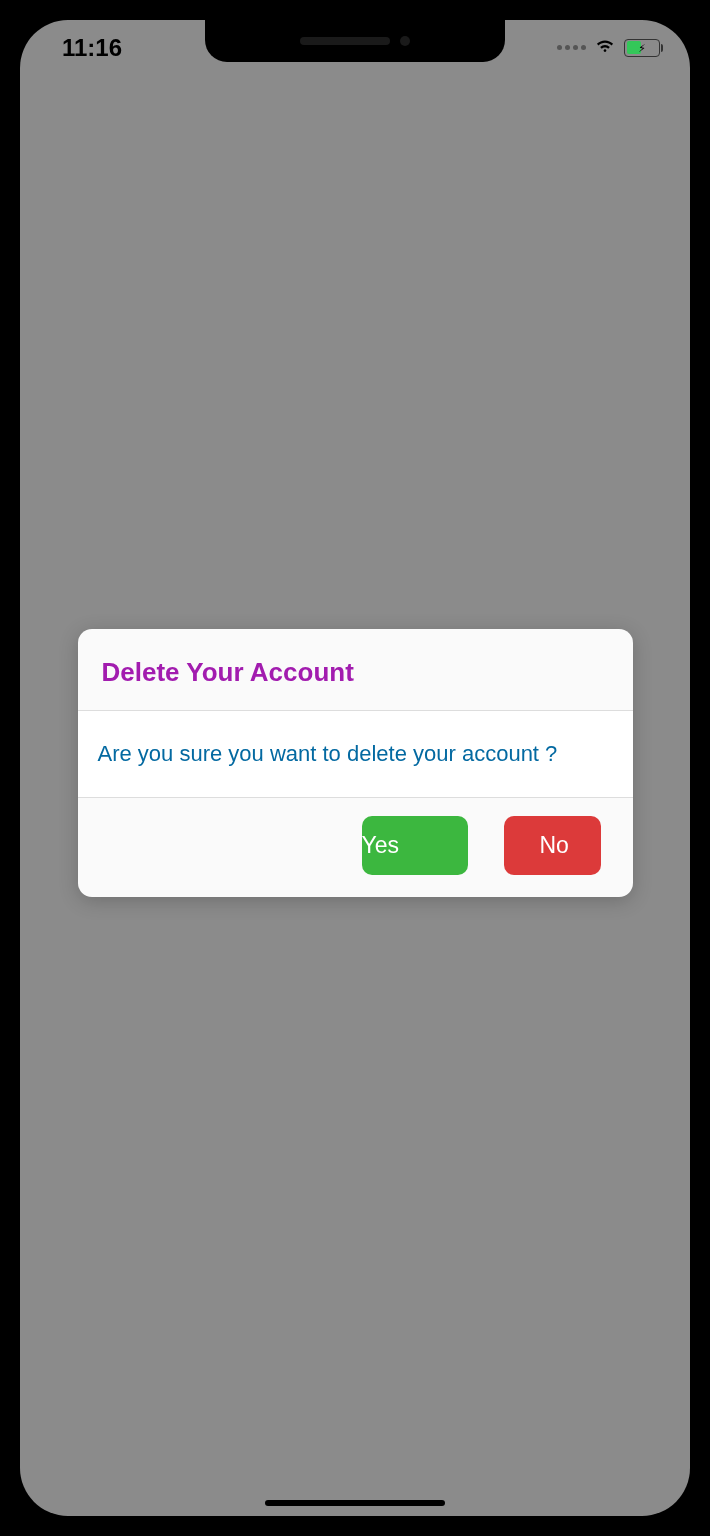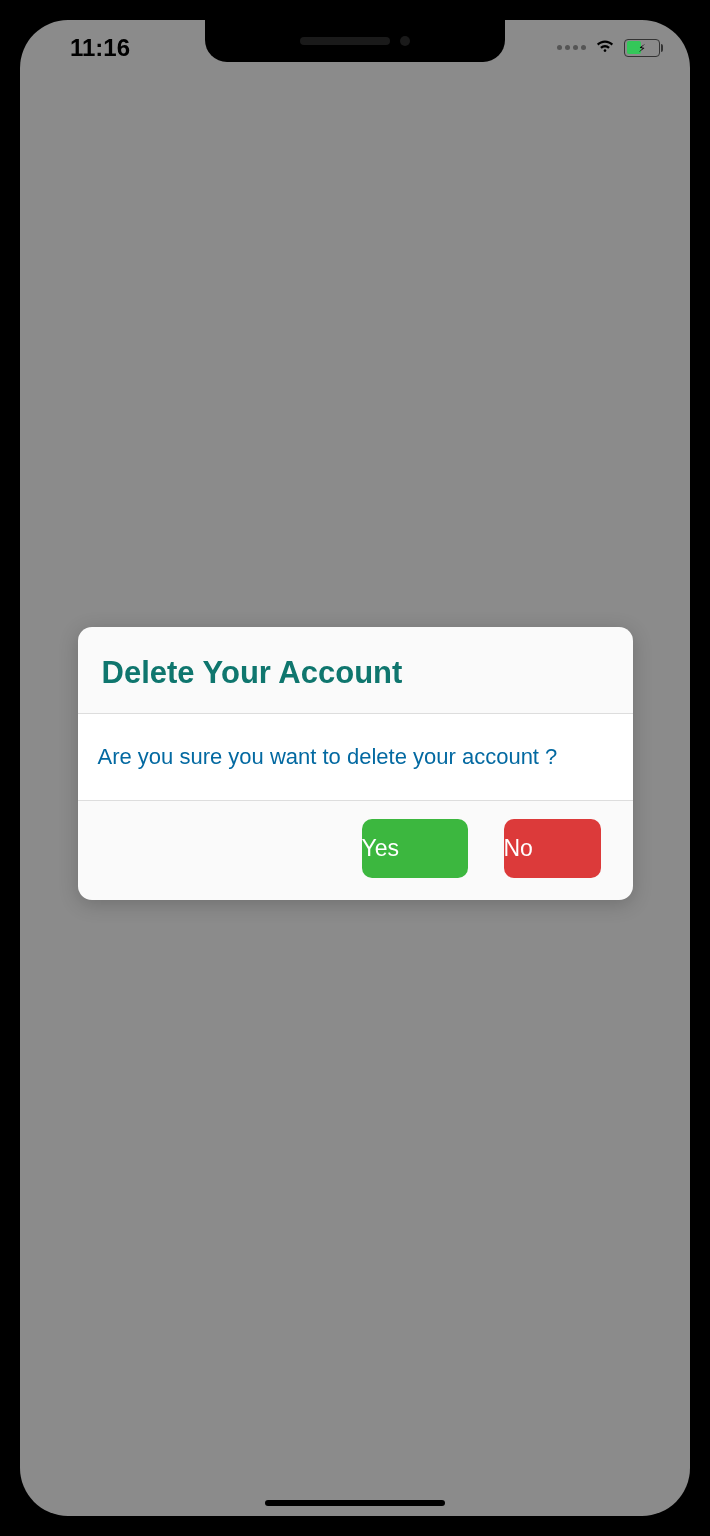--- a/index.html
+++ b/index.html
@@ -68,21 +68,21 @@
       background: #1a1a1a;
       border-radius: 50%;
       position: absolute;
       right: 95px;
     }
     
     
     .status-bar {
       position: absolute;
       top: 0;
-      left: 8px;
+      left: 0;
       right: 0;
       height: 55px;
       display: flex;
       align-items: center;
       justify-content: space-between;
       padding: 0 30px;
       z-index: 50;
     }
     
     .status-time {
@@ -189,23 +189,23 @@
       box-shadow: 0 4px 20px rgba(0,0,0,0.2);
       margin-top: -10px;
     }
     
     .dialog-header {
       padding: 28px 24px 22px 24px;
       border-bottom: 1px solid #ddd;
     }
     
     .dialog-title {
-      font-size: 31px;
+      font-size: 26px;
       font-weight: 700;
-      color: #0f766e;
+      color: #a21caf;
     }
     
     .dialog-body {
       padding: 30px 20px 30px 20px;
       background: #fff;
       border-bottom: 1px solid #ddd;
     }
     
     .dialog-message {
       font-size: 22px;
@@ -233,20 +233,21 @@
     }
     
     .btn-yes {
       background: #3cb73f;
       width: 106px;
     }
     
     .btn-no {
       background: #dc3a3a;
       width: 97px;
+      padding-left: 36px;
     }
   </style>
 </head>
 <body>
 
 <div class="device-frame">
   <div class="screen">
 
     <div class="notch">
       <div class="speaker"></div>

